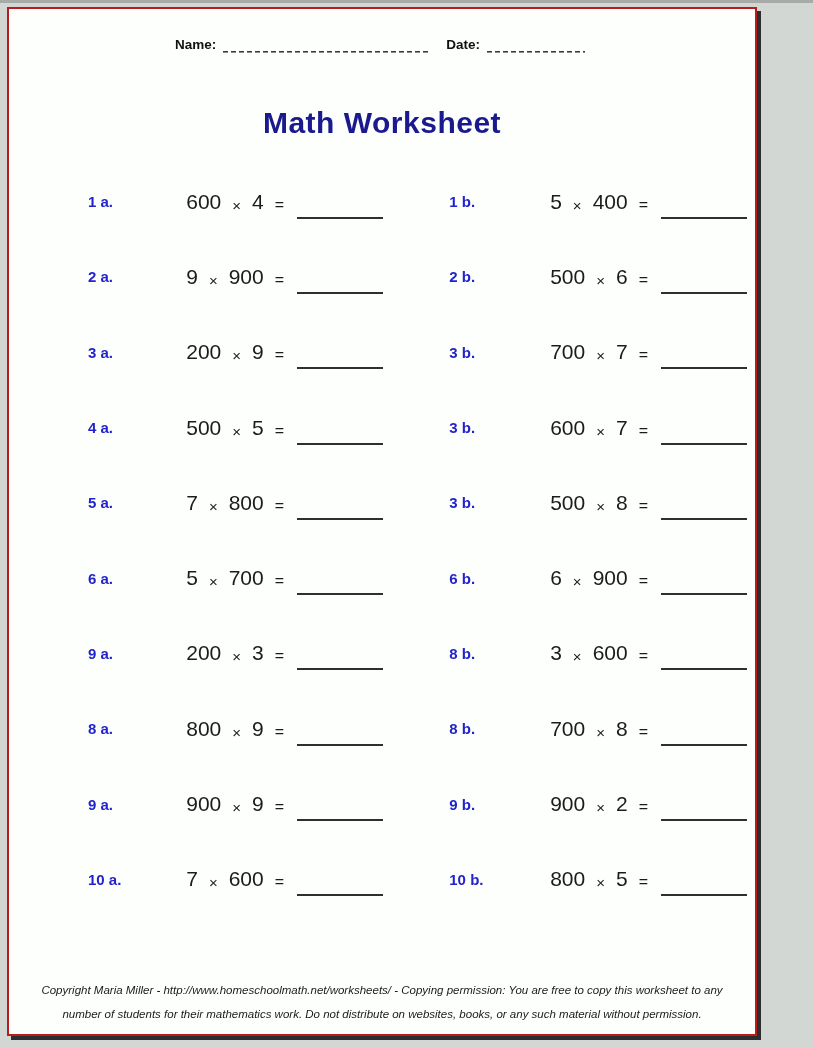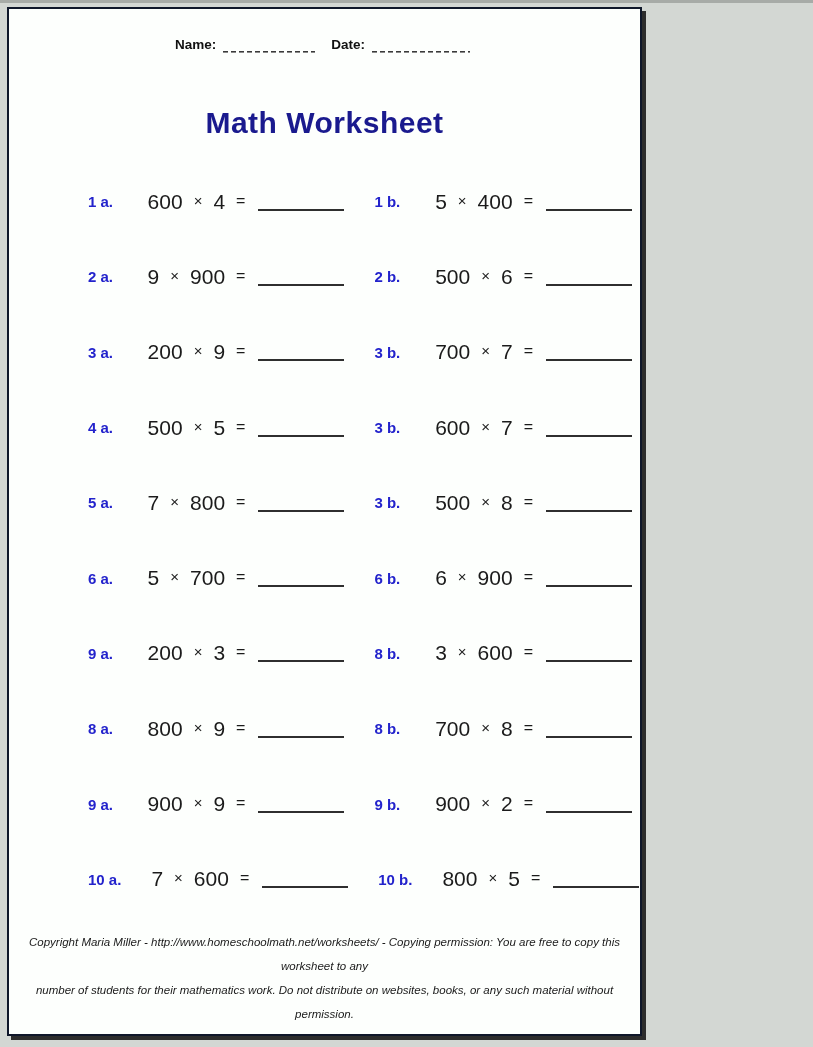--- a/index.html
+++ b/index.html
@@ -9,23 +9,23 @@
     position:relative; overflow:hidden;
     background:#d3d7d3;
     font-family:"Liberation Sans", sans-serif;
   }
   .top-strip {
     position:absolute; top:0; left:0; right:0; height:3px;
     background:#a7aba7;
   }
   .page {
     position:absolute; left:7px; top:7px;
-    width:635px; height:1029px;
+    width:750px; height:1029px;
     background:#fdfffd;
-    border:2px solid #0f172a;
+    border:2px solid #b91c1c;
     box-shadow:4px 4px 0 0 #2d2d2d;
   }
   
   .header {
     position:absolute; left:166px; right:170px; top:28px;
     display:flex; align-items:flex-end;
     font-weight:bold; font-size:13.5px; color:#111;
   }
   .hlabel { white-space:nowrap; padding-bottom:1px; }
   .dashline {
@@ -47,21 +47,21 @@
   }
   
   .problems { position:absolute; top:155px; left:79px; right:8px; }
   .prow { display:flex; align-items:center; height:75.3px;gap:30px; }
   .plabel {
     font-size:15px; font-weight:bold; color:#2323cc;
     white-space:nowrap;
   }
   .la { width:77px; }
   .lb { width:80px; }
-  .expr { display:flex; align-items:flex-start; font-size:21px; color:#1b1b1b; }
+  .expr { display:flex; align-items:flex-end; font-size:21px; color:#1b1b1b; }
   .ea { width:263px; }
   .eb { flex:1; }
   .op { font-size:15px; margin:0 11px; color:#222; padding-top:2px; }
   .eq { font-size:16px; margin-left:11px; padding-top:2px; }
   .blank {
     width:86px; height:16px;
     border-bottom:2px solid #2f2f2f;
     margin-left:13px;
     transform:translateY(5px);
   }

